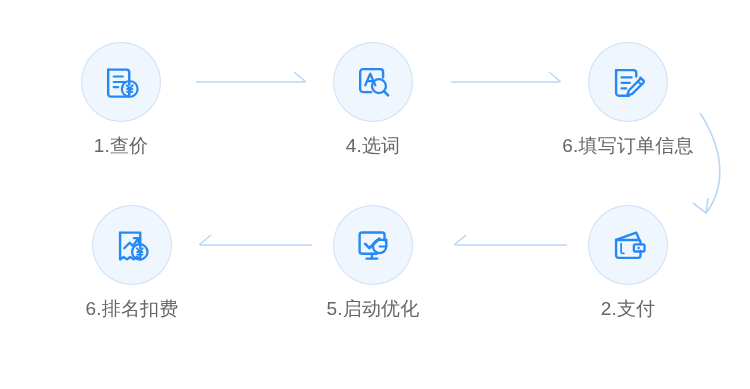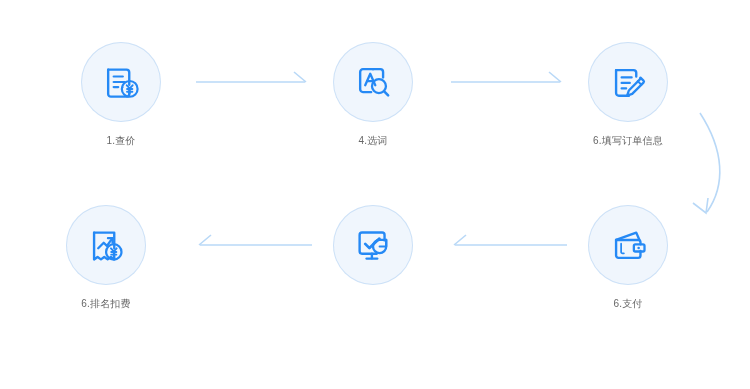--- a/index.html
+++ b/index.html
@@ -40,34 +40,34 @@
     align-items: center;
     justify-content: center;
   }
 
   .circle svg {
     display: block;
   }
 
   .label {
     margin-top: 14px;
-    font-size: 10px;
+    font-size: 19px;
     color: #666666;
     letter-spacing: 0.2px;
     white-space: nowrap;
     line-height: 1;
   }
 
   
   #node-1 { left: 51px;  top: 42px; }
   #node-2 { left: 303px; top: 42px; }
   #node-3 { left: 558px; top: 42px; }
   #node-4 { left: 558px; top: 205px; }
   #node-5 { left: 303px; top: 205px; }
-  #node-6 { left: 36px;  top: 205px; text-align: center; }
+  #node-6 { left: 62px;  top: 205px; text-align: center; }
 
   .arrows {
     position: absolute;
     left: 0; top: 0;
     width: 750px; height: 389px;
     pointer-events: none;
   }
 </style>
 </head>
 <body>
@@ -162,36 +162,37 @@
         <svg width="44" height="44" viewBox="0 0 48 48" fill="none" stroke="#2589f5" stroke-width="2.6" stroke-linecap="round" stroke-linejoin="round">
           <path d="M11 18.5 L33 10.5 L36.5 18.5"></path>
           <path d="M11 18.5 h24 a2.6 2.6 0 0 1 2.6 2.6 v2.2"></path>
           <path d="M37.6 30.6 v4.8 a2.6 2.6 0 0 1 -2.6 2.6 H13.6 A2.6 2.6 0 0 1 11 35.4 V18.5"></path>
           <path d="M32 23.3 h8.4 a1.6 1.6 0 0 1 1.6 1.6 v4.6 a1.6 1.6 0 0 1 -1.6 1.6 H32 a1.6 1.6 0 0 1 -1.6 -1.6 v-4.6 a1.6 1.6 0 0 1 1.6 -1.6 z" stroke-width="2.5"></path>
           <circle cx="35.6" cy="27.2" r="1.4" fill="#2589f5" stroke="none"></circle>
           <path d="M16.5 22.5 v9 a1.6 1.6 0 0 0 1.6 1.6 h1.4" stroke-width="1.9"></path>
         </svg>
       </span>
     </div>
-    <div class="label">6.支付</div>
+    <div class="label">2.支付</div>
   </div>
 
   <div class="node" id="node-5">
     <div class="circle">
       <span>
         <svg width="44" height="44" viewBox="0 0 48 48" fill="none" stroke="#2589f5" stroke-width="2.6" stroke-linecap="round" stroke-linejoin="round">
           <path d="M28 33.5 H12 a2.6 2.6 0 0 1 -2.6 -2.6 V13 A2.6 2.6 0 0 1 12 10.4 h22 A2.6 2.6 0 0 1 36.6 13 v6"></path>
           <path d="M22.8 33.5 V38.5"></path>
           <path d="M17 38.8 h11.6"></path>
           <path d="M15.5 22.8 l4.6 4.6 L31 17" stroke-width="3"></path>
           <path d="M38.4 25.6 a7.2 7.2 0 1 1 -7.2 -7.2 h7.2 v7.2" stroke-width="2.6"></path>
           <path d="M38.4 18.4 v7.2 h-7.2" stroke-width="2.2"></path>
         </svg>
       </span>
     </div>
+    <div class="label">5.启动优化</div>
   </div>
 
   <div class="node" id="node-6">
     <div class="circle">
       <span>
         <svg width="44" height="44" viewBox="0 0 48 48" fill="none" stroke="#2589f5" stroke-width="2.6" stroke-linecap="round" stroke-linejoin="round">
           <path d="M11 10.5 h22 v17"></path>
           <path d="M33 33.5 v6.2 l-3.6 -2.6 l-3.6 2.6 l-3.7 -2.6 l-3.6 2.6 l-3.7 -2.6 L11 39.7 V10.5"></path>
           <path d="M15.5 27.5 L21.5 21.5 L25 25 L31 16.5" stroke-width="2.5"></path>
           <path d="M31 21.5 V16.5 h-5" stroke-width="2.2"></path>

